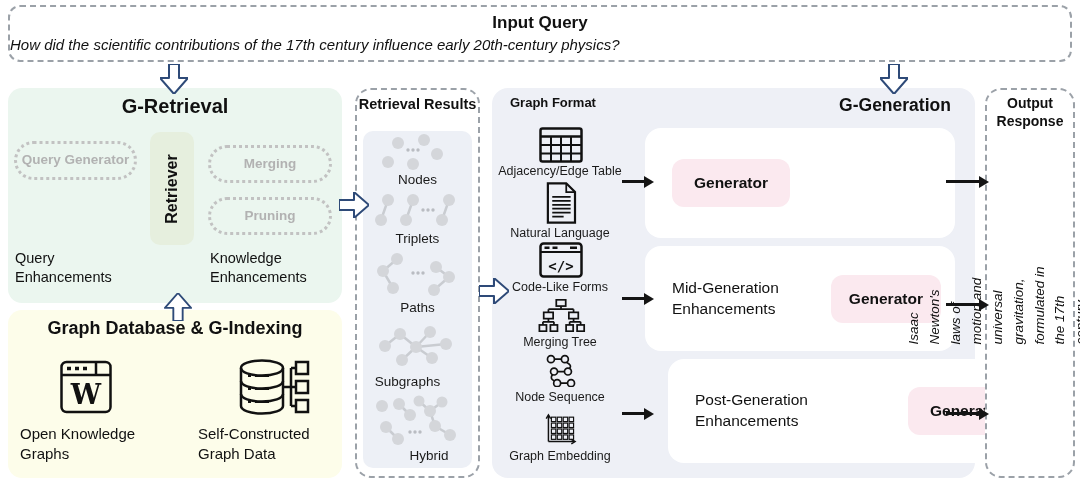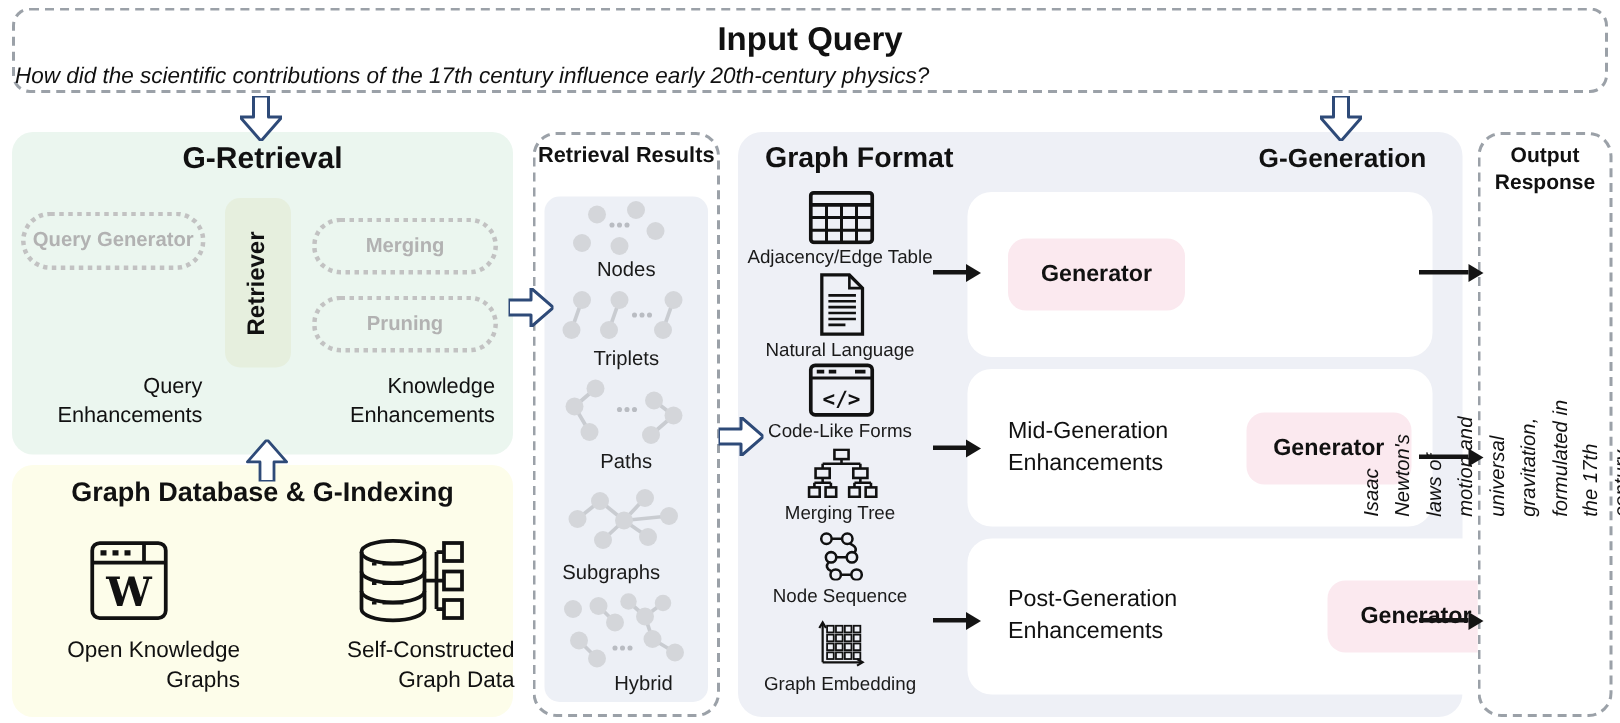--- a/index.html
+++ b/index.html
@@ -3,21 +3,21 @@
 <meta charset="utf-8">
 <style>
   html,body{margin:0;padding:0;background:#fff;font-family:"Liberation Sans",sans-serif;}
   #canvas{position:relative;width:1080px;height:482px;background:#fff;overflow:hidden;}
   .abs{position:absolute;}
   .dashbox{border:2px dashed #9ba1a8;border-radius:12px;background:#fff;box-sizing:border-box;}
   .hdr{font-weight:bold;color:#111;text-align:center;}
   .pill-dot{border:3px dotted #c2c2c2;border-radius:20px;color:#b2b2b2;font-weight:bold;
             display:flex;align-items:center;justify-content:center;text-align:center;
             box-sizing:border-box;line-height:1.25;}
-  .enh-label{color:#111;font-size:14.5px;text-align:right;line-height:1.3;}
+  .enh-label{color:#111;font-size:14.5px;text-align:left;line-height:1.3;}
   .icon-label{color:#1a1a1a;font-size:12.5px;text-align:center;line-height:1.25;}
   .res-label{color:#1a1a1a;font-size:13.5px;text-align:center;}
   .stage-row{background:#fff;border-radius:16px;display:flex;align-items:center;
              justify-content:space-between;padding:0 14px 0 27px;box-sizing:border-box;}
   .stage-label{font-size:15.5px;color:#111;line-height:1.35;width:170px;}
   .gen-pill{background:#fbe9ef;border-radius:12px;width:118px;height:48px;display:flex;
             align-items:center;justify-content:center;font-weight:bold;font-size:15.5px;color:#111;}
   .barrow{position:absolute;height:3px;background:#141414;}
   .barrow::after{content:'';position:absolute;left:100%;top:50%;transform:translateY(-50%);
                  border-left:10px solid #141414;border-top:6px solid transparent;border-bottom:6px solid transparent;}
@@ -26,21 +26,21 @@
   .rot-text{transform:rotate(-90deg);width:330px;font-style:italic;font-size:13.5px;
             line-height:1.55;color:#111;text-align:left;}
   svg{display:block;}
 </style>
 </head>
 <body>
 
 <div id="canvas">
 
   <div class="abs dashbox" style="left:8px;top:5px;width:1064px;height:57px;">
-    <div class="hdr" style="margin-top:6px;font-size:22px;">Input Query</div>
+    <div class="hdr" style="margin-top:6px;font-size:17px;">Input Query</div>
     <div style="margin-top:3px;font-style:italic;font-size:15px;color:#111;">How did the scientific contributions of the 17th century influence early 20th-century physics?</div>
   </div>
 
   <svg class="abs" style="left:160px;top:64px;z-index:5;" width="28" height="30" viewBox="0 0 28 30">
     <polygon points="9,0 19,0 19,14 28,14 14,30 0,14 9,14" fill="#fff" stroke="#2e4a78" stroke-width="2" stroke-linejoin="round"></polygon>
   </svg>
   <svg class="abs" style="left:880px;top:64px;z-index:5;" width="28" height="30" viewBox="0 0 28 30">
     <polygon points="9,0 19,0 19,14 28,14 14,30 0,14 9,14" fill="#fff" stroke="#2e4a78" stroke-width="2" stroke-linejoin="round"></polygon>
   </svg>
   <svg class="abs" style="left:164px;top:293px;z-index:5;" width="28" height="28" viewBox="0 0 28 30">
@@ -196,21 +196,21 @@
       </g>
     <g fill="#b9bcc2">
         <circle cx="38" cy="38" r="1.7"></circle>
         <circle cx="43" cy="38" r="1.7"></circle>
         <circle cx="48" cy="38" r="1.7"></circle>
       </g>
   </svg>
   <div class="abs res-label" style="left:363px;top:448px;width:132px;">Hybrid</div>
 
   <div class="abs" style="left:492px;top:88px;width:483px;height:390px;background:#eef0f6;border-radius:16px;"></div>
-  <div class="abs hdr" style="left:510px;top:95px;font-size:19px;text-align:right;">Graph Format</div>
+  <div class="abs hdr" style="left:510px;top:95px;font-size:13px;text-align:right;">Graph Format</div>
   <div class="abs hdr" style="left:825px;top:95px;width:140px;font-size:17.5px;">G-Generation</div>
 
   <svg class="abs" style="left:539px;top:127px;" width="44" height="36" viewBox="0 0 44 36">
     <rect x="1.5" y="1.5" width="41" height="33" rx="2" fill="none" stroke="#111" stroke-width="2.5"></rect>
     <line x1="1.5" y1="9.5" x2="42.5" y2="9.5" stroke="#111" stroke-width="2.5"></line>
     <line x1="1.5" y1="18" x2="42.5" y2="18" stroke="#111" stroke-width="2"></line>
     <line x1="1.5" y1="26.5" x2="42.5" y2="26.5" stroke="#111" stroke-width="2"></line>
     <line x1="12" y1="9.5" x2="12" y2="34.5" stroke="#111" stroke-width="2"></line>
     <line x1="22" y1="9.5" x2="22" y2="34.5" stroke="#111" stroke-width="2"></line>
     <line x1="32" y1="9.5" x2="32" y2="34.5" stroke="#111" stroke-width="2"></line>
@@ -287,21 +287,21 @@
   </svg>
   <div class="abs icon-label" style="left:490px;top:449px;width:140px;">Graph Embedding</div>
 
   <div class="abs stage-row" style="left:645px;top:128px;width:310px;height:110px;">
     <div class="gen-pill">Generator</div>
   </div>
   <div class="abs stage-row" style="left:645px;top:246px;width:310px;height:105px;">
     <div class="stage-label">Mid-Generation Enhancements</div>
     <div class="gen-pill">Generator</div>
   </div>
-  <div class="abs stage-row" style="left:645px;top:359px;width:372px;height:104px;">
+  <div class="abs stage-row" style="left:668px;top:359px;width:372px;height:104px;">
     <div class="stage-label">Post-Generation Enhancements</div>
     <div class="gen-pill">Generator</div>
   </div>
 
   <div class="barrow" style="left:622px;top:180px;width:22px;"></div>
   <div class="barrow" style="left:622px;top:297px;width:22px;"></div>
   <div class="barrow" style="left:622px;top:412px;width:22px;"></div>
 
   <div class="barrow" style="left:946px;top:180px;width:33px;z-index:6;"></div>
   <div class="barrow" style="left:946px;top:303px;width:33px;z-index:6;"></div>

